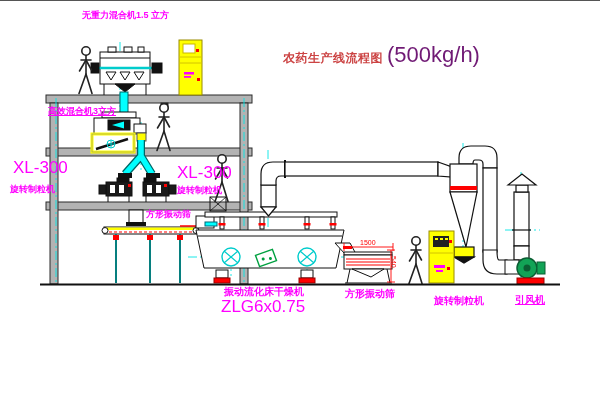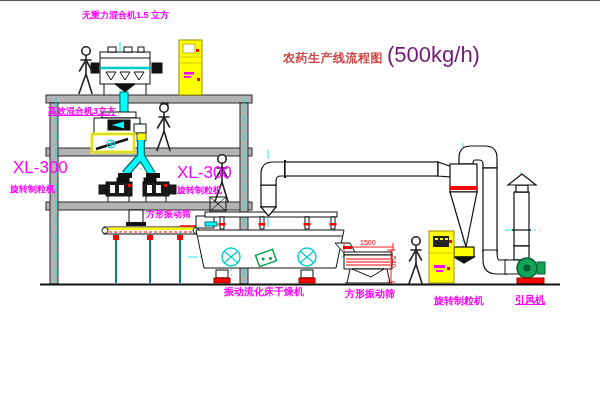--- a/index.html
+++ b/index.html
@@ -288,20 +288,21 @@
 
 <div class="lbl model" style="left:13px;top:159px;">XL-300</div>
 <div class="lbl small" style="left:10px;top:185px;">旋转制粒机</div>
 
 <div class="lbl model" style="left:177px;top:164px;">XL-300</div>
 <div class="lbl small" style="left:177px;top:186px;">旋转制粒机</div>
 
 <div class="lbl small" style="left:146px;top:210px;">方形振动筛</div>
 
 <div class="lbl name10" style="left:224px;top:287px;">振动流化床干燥机</div>
+<div class="lbl model" style="left:221px;top:298px;">ZLG6x0.75</div>
 
 <div class="lbl name10" style="left:337px;top:289px;margin-left:8px;">方形振动筛</div>
 
 <div class="lbl name10" style="left:434px;top:296px;">旋转制粒机</div>
 <div class="lbl name10" style="left:515px;top:295px;text-decoration:underline;">引风机</div>
 
 <div class="lbl dim" style="left:360px;top:239px;">1500</div>
 <div class="lbl dim dim-rot" style="left:397px;top:256px;">540</div>
 
 </div>

